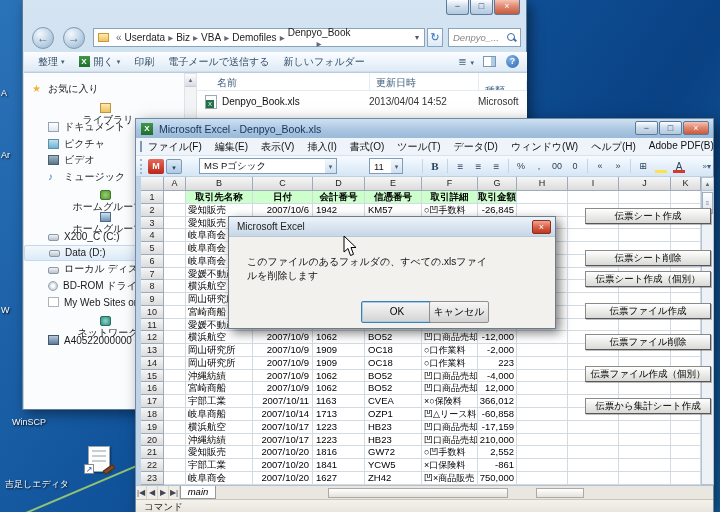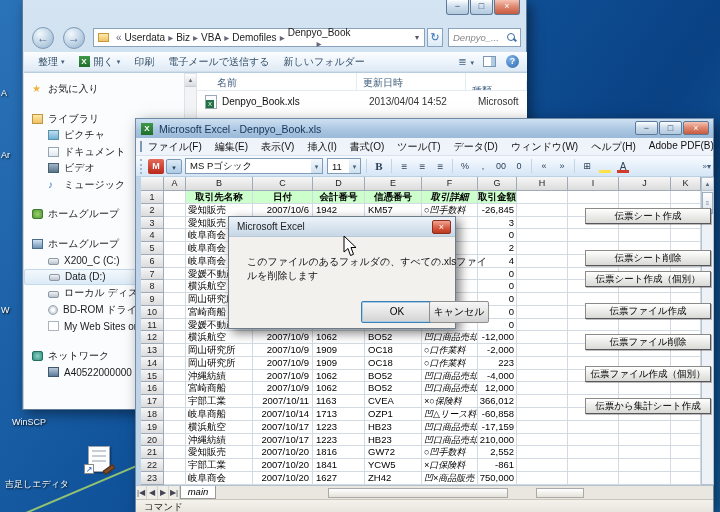--- a/index.html
+++ b/index.html
@@ -59,21 +59,21 @@
   #ex-toolbar .right { margin-left:auto; display:flex; align-items:center; margin-right:8px; }
   .ico-views { font-size:10px; color:#44617d; letter-spacing:-1px; }
   .ico-preview { width:13px; height:11px; border:1px solid #7d97b0; margin-left:10px;
                  background:linear-gradient(90deg,#fff 60%,#aecbe4 60%); }
   .ico-help { width:13px; height:13px; border-radius:50%; margin-left:10px; text-align:center;
               background:radial-gradient(circle at 35% 30%,#7db4e8,#2f66ac); color:#fff; font-size:9px; line-height:13px; font-weight:bold; }
   #ex-content { position:absolute; left:1px; top:72px; width:503px; height:337px; background:#fff; border-top:1px solid #b9cde0; }
   #ex-sidebar { position:absolute; left:0; top:0; width:160px; height:100%; background:#fafcfe; padding-top:8px; font-size:10px; color:#1a1a1a; }
   .sb-item { display:flex; align-items:center; height:16.5px; padding-left:8px; white-space:nowrap; }
   .sb-item.indent1 { padding-left:24px; }
-  .sb-item.gap { margin-top:13px; }
+  .sb-item.gap { margin-top:5px;flex-direction:column; }
   .sb-item.selected { background:linear-gradient(#f3f8fc,#dcebf8); border:1px solid #c3d9ee; border-radius:2px; }
   .sb-ico { display:inline-block; width:11px; height:10px; margin-right:5px; flex:0 0 auto; }
   .sb-ico.star { background:none; color:#f0b53c; font-size:10px; line-height:10px; }
   .sb-ico.music { background:none; color:#3a76c4; font-size:10px; line-height:10px; }
   .sb-ico.library { background:linear-gradient(#ffe9a8,#eec263); border:1px solid #bd9440; }
   .sb-ico.document { background:linear-gradient(#fff,#dfe7ef); border:1px solid #93a5b5; }
   .sb-ico.pictures { background:linear-gradient(#bfe0ef,#6fb2d4); border:1px solid #5b90ad; }
   .sb-ico.video { background:linear-gradient(#9fb6c8,#5a7587); border:1px solid #46606f; }
   .sb-ico.homegroup { background:radial-gradient(circle,#9fd06a,#4f9a3a); border:1px solid #3f7a2e; border-radius:2px; }
   .sb-ico.computer { background:linear-gradient(#cfe2f2,#7193b5); border:1px solid #4c6c8c; }
@@ -81,21 +81,21 @@
   .sb-ico.disc { background:radial-gradient(circle,#fff 20%,#cdd6de 60%); border:1px solid #98a4b0; border-radius:50%; width:10px; }
   .sb-ico.webfolder { background:#fff; border:1px solid #aab4bd; }
   .sb-ico.network { background:radial-gradient(circle,#8fd4c8,#2e8f7e); border:1px solid #23705f; border-radius:2px; }
   .sb-ico.pc { background:linear-gradient(#b9c9da,#5d7a99); border:1px solid #40586f; }
   #ex-vsb { position:absolute; left:160px; top:0; width:13px; height:100%; background:#f2f4f6; border:1px solid #dfe3e7; }
   #ex-vsb .up { height:13px; text-align:center; font-size:6px; color:#667; line-height:13px;
                 background:linear-gradient(#fdfdfd,#d9dde2); border-bottom:1px solid #c6ccd2; }
   #ex-list { position:absolute; left:173px; top:0; right:0; height:100%; font-size:10px; }
   #ex-list-head { display:flex; height:18px; color:#3a5a7a; border-bottom:1px solid #e4ecf3; }
   #ex-list-head .col { padding:3px 0 0 6px; border-right:1px solid #e4ecf3; white-space:nowrap; overflow:hidden; }
-  #ex-list-head .col:nth-child(1){ width:160px; padding-left:20px; }
+  #ex-list-head .col:nth-child(1){ width:173px; padding-left:20px; }
   #ex-list-head .col:nth-child(2){ width:109px; }
   #ex-list-head .col:nth-child(3){ flex:1;margin-top:8px; }
   #ex-file { display:flex; align-items:center; height:17px; margin-top:2px; color:#111; }
   .xlsfile-ico { position:relative; width:12px; height:14px; margin:0 5px 0 8px; background:#fff; border:1px solid #9aa8b5; }
   .xlsfile-ico::after { content:"X"; position:absolute; left:0; bottom:0; width:8px; height:8px; background:#217346;
                         color:#fff; font-size:6px; line-height:8px; text-align:center; }
   #ex-file .fname { width:147px; white-space:nowrap; overflow:hidden; }
   #ex-file .fdate { width:109px; color:#333; }
   #ex-file .ftype { flex:1; color:#333; white-space:nowrap; overflow:hidden; }
 
@@ -114,21 +114,21 @@
   .xl-wbico { width:11px; height:11px; margin:0 6px 0 4px; background:linear-gradient(#fff,#cfe0ef); border:1px solid #7e99b4; }
   .menu-item { margin-right:13px; white-space:nowrap; }
   #xl-toolbar { position:absolute; left:0; top:37px; width:100%; height:21px;
                 background:linear-gradient(#f7fbfe,#e3eefa 60%,#d5e6f6); border-bottom:1px solid #bcd0e4;
                 display:flex; align-items:center; font-size:9px; color:#2c4258; }
   .grip { width:3px; height:15px; margin:0 4px; border-left:2px dotted #9fb8cf; }
   .tbico { height:15px; min-width:16px; text-align:center; line-height:15px; margin:0 1px; border-radius:2px; }
   .tbico.m { background:linear-gradient(#e66a5a,#b92718); color:#fff; font-weight:bold; width:16px; }
   .tbico.stack { width:12px; background:linear-gradient(#dceaf7,#aecbe6); border:1px solid #7e99b4; font-size:7px; }
   .combo { height:16px; background:#fff; border:1px solid #7f9db9; display:flex; align-items:center;
-           font-size:9.5px; color:#111; margin:0 2px; }
+           font-size:9.5px; color:#111; margin:0 16px; }
   .combo .v { flex:1; padding-left:4px; white-space:nowrap; overflow:hidden; }
   .combo .d { width:11px; text-align:center; color:#44617d; font-size:7px; background:linear-gradient(#f4f9fd,#cfe0ef); height:100%; line-height:15px; }
   .combo.font { width:138px; }
   .combo.size { width:34px; }
   .tbico.b { font-weight:bold; font-size:11px; font-family:"Liberation Serif","DejaVu Serif",serif; }
   .tbico.lines { letter-spacing:-1px; font-size:10px; }
   .tbico.hl { position:relative; } .tbico.hl::after { content:""; position:absolute; left:2px; bottom:1px; right:2px; height:3px; background:#ffe24a; }
   .tbico.fc { position:relative; font-size:10px; } .tbico.fc::after { content:""; position:absolute; left:2px; bottom:1px; right:2px; height:3px; background:#d43a2a; }
   .tbsep { width:1px; height:14px; background:#c3d4e4; margin:0 3px; }
   .tbmore { margin-left:auto; margin-right:2px; font-size:8px; color:#44617d; }
@@ -138,21 +138,21 @@
   .xrow { display:flex; height:12.78px; }
   .xrow .cell { border-right:1px solid #d2dae4; border-bottom:1px solid #d2dae4; overflow:hidden;
                 font-size:9.5px; color:#000; line-height:12px; white-space:nowrap; }
   .hcell { background:linear-gradient(#f6f6f6,#dcdcdc); border-right:1px solid #9fabb8; border-bottom:1px solid #9fabb8;
            font-size:9px; color:#222; text-align:center; line-height:12px; overflow:hidden; }
   #xl-colhead { display:flex; height:14px; }
   #xl-colhead .hcell { line-height:13px; }
   .c-n{width:23px;} .c-a{width:22px;} .c-b{width:67px;} .c-c{width:60px;} .c-d{width:52px;}
   .c-e{width:57px;} .c-f{width:56px;} .c-g{width:39px;} .c-h{width:51px;} .c-i{width:51px;} .c-j{width:52px;} .c-k{flex:1;}
   .cell.c-b{padding-left:2px;} .cell.c-c{text-align:right;padding-right:3px;}
-  .cell.c-d,.cell.c-e{padding-left:3px;} .cell.c-f{padding-left:2px;font-size:9px;font-style:italic;}
+  .cell.c-d,.cell.c-e{padding-left:3px;} .cell.c-f{padding-left:2px;font-size:9px;}
   .cell.c-g{text-align:right;padding-right:2px;}
   .xrow.header .cell{background:#ccffcc;font-weight:bold;text-align:center;padding:0;font-size:9.5px;}
   .xrow.header .cell.c-a,.xrow.header .cell.c-h,.xrow.header .cell.c-i,.xrow.header .cell.c-j,.xrow.header .cell.c-k{background:#fff;font-weight:normal;}
 
   #xl-vsb { position:absolute; left:565px; top:58px; width:13px; height:308px; background:#eef2f6; border:1px solid #b4c2d0; }
   #xl-vsb .up { height:13px; background:linear-gradient(#fdfdfd,#d3dae1); border-bottom:1px solid #b4c2d0;
                 font-size:6px; color:#567; text-align:center; line-height:12px; }
   #xl-vsb .thumb { height:22px; margin-top:1px; background:linear-gradient(#fcfdfe,#dde5ec); border:1px solid #9fb0c0;
                    font-size:6px; color:#789; text-align:center; line-height:20px; }
 
@@ -172,21 +172,21 @@
   #sheet-tab { width:36px; background:#fff; border:1px solid #999; border-top:none; font-size:9.5px; font-style:italic;
                text-align:center; line-height:12px; color:#000; }
   .hthumb { align-self:center; height:10px; background:linear-gradient(#fff,#e4e2da); border:1px solid #aaa; }
   .hthumb.one { width:180px; margin-left:112px; }
   .hthumb.two { width:48px; margin-left:28px; }
   #xl-status { position:absolute; left:0; top:380px; width:100%; height:14px; background:linear-gradient(#f4f2ec,#e6e4dc);
                border-top:1px solid #c9c6bc; font-size:9.5px; color:#222; }
   #xl-status .msg { position:absolute; left:8px; top:1px; }
 
   
-  #dialog { left:228px; top:216px; width:228px; height:113px; background:#f2f1ee;
+  #dialog { left:228px; top:216px; width:328px; height:113px; background:#f2f1ee;
             border:1px solid #6b7c8d; box-shadow:4px 4px 10px rgba(0,0,0,.5); }
   #dlg-title { position:absolute; left:0; top:0; width:100%; height:20px;
                background:linear-gradient(#eef3f9,#d6e2ee 60%,#c8d7e6); border-bottom:1px solid #b9c6d4;
                display:flex; align-items:center; }
   #dlg-title .t { font-size:10px; color:#222; margin-left:8px; }
   #dlg-close { position:absolute; right:4px; top:3px; width:19px; height:14px; border-radius:2px;
                background:linear-gradient(#f0a493,#d6553c 60%,#b83a22); border:1px solid #8d2f1d;
                color:#fff; font-size:9px; line-height:12px; text-align:center; }
   #dlg-msg { position:absolute; left:18px; top:38px; width:250px; font-size:10px; color:#111; }
   .dlgbtn { position:absolute; top:84px; height:22px; background:linear-gradient(#f6f6f6,#e2e2e2 60%,#d2d2d2);
@@ -295,27 +295,27 @@
           <span class="sb-ico star">★</span>
           <span>お気に入り</span>
         </div>
 
         <div class="sb-item gap">
           <span class="sb-ico library"></span>
           <span>ライブラリ</span>
         </div>
 
         <div class="sb-item indent1">
+          <span class="sb-ico document"></span>
+          <span>ドキュメント</span>
+        </div>
+
+        <div class="sb-item indent1">
           <span class="sb-ico pictures"></span>
           <span>ピクチャ</span>
-        </div>
-
-        <div class="sb-item indent1">
-          <span class="sb-ico document"></span>
-          <span>ドキュメント</span>
         </div>
 
         <div class="sb-item indent1">
           <span class="sb-ico video"></span>
           <span>ビデオ</span>
         </div>
 
         <div class="sb-item indent1">
           <span class="sb-ico music">♪</span>
           <span>ミュージック</span>

